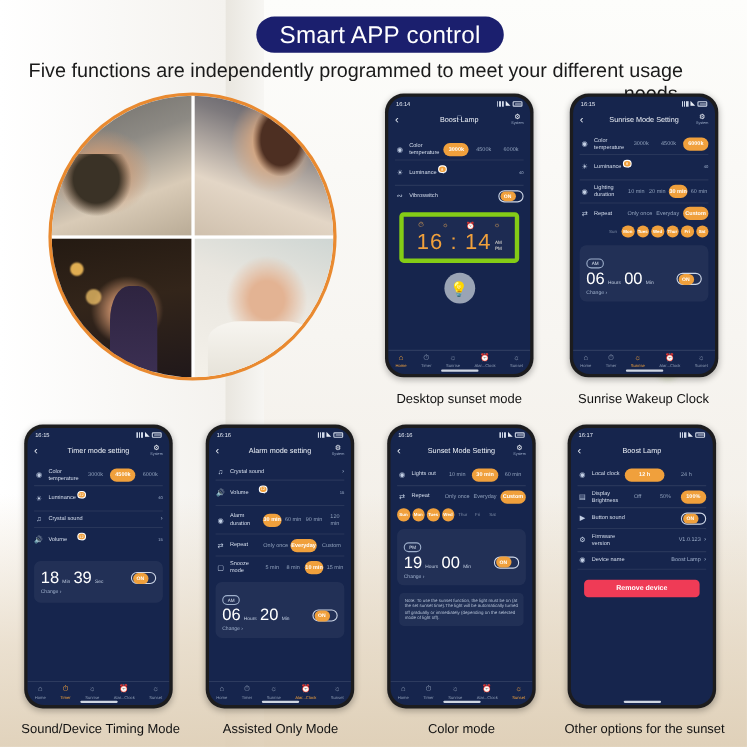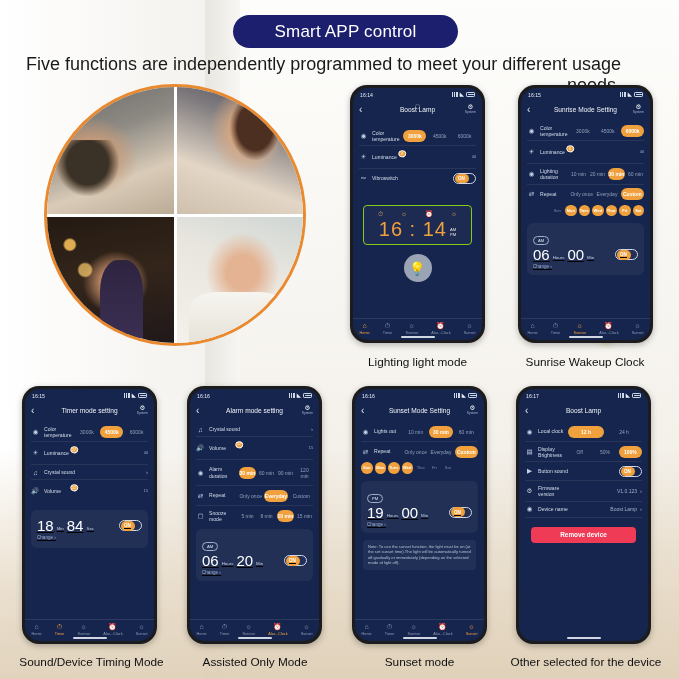--- a/index.html
+++ b/index.html
@@ -30,21 +30,21 @@
      filter: blur(3px);
   }
   .bg-bottom-warm { position:absolute; left:0; bottom:0; width:679px; height:230px;
      background:linear-gradient(180deg, rgba(234,222,203,0) 0%, rgba(228,214,192,.75) 60%, rgba(222,206,181,.9) 100%); }
 
   
   .title-pill {
     position:absolute; left:233px; top:15px; width:225px; height:33px;
     background:#1b1f6e; border-radius:17px;
     display:flex; align-items:center; justify-content:center;
-    color:#fff; font-size:17px; letter-spacing:.2px;
+    color:#fff; font-size:22px; letter-spacing:.2px;
   }
   .subtitle {
     position:absolute; left:0; top:54px; width:621px; text-align:right;
     font-size:18px; color:#1a1a1a;
   }
 
   
   .collage {
     position:absolute; left:44px; top:84px; width:262px; height:262px;
     border-radius:50%; border:3px solid #e98a30; overflow:hidden;
@@ -147,33 +147,33 @@
   .toggle .kn{width:14px;height:9.4px;border-radius:5px;background:#f0a03c;color:#fff;
     font-size:4.6px;font-weight:bold;display:flex;align-items:center;justify-content:center;margin-left:.5px;}
 
   .days{display:flex; gap:2px; justify-content:flex-end; padding:1px 0 3px;}
   .days span{width:11.5px;height:11.5px;border-radius:50%;font-size:4px;color:#7d8ca6;
     display:flex;align-items:center;justify-content:center;}
   .days span.on{background:#f0a03c;color:#fff;font-weight:bold;}
 
   .card{
     background:rgba(255,255,255,.055); border-radius:6px;
-    margin:4px 0 0; padding:5px 6px 6px;text-decoration:underline;
+    margin:4px 0 0; padding:5px 6px 6px;
   }
   .ampm{display:inline-block;border:.7px solid #9fb0cc;border-radius:6px;
     font-size:4.2px;color:#dbe4f1;padding:1px 4px;margin-bottom:2px;}
   .timeline{display:flex; align-items:center; gap:3px;}
   .bignum{font-size:15px; color:#fff; font-weight:300; line-height:15px;}
   .unit{font-size:4.4px;color:#c3cfe2; align-self:flex-end; margin-bottom:2px;}
   .change{font-size:4.6px;color:#9fb0cc;margin-top:2px;}
   .spacer{flex:1;}
 
   
   .clockcard{
-    margin:18px 4px 0; border:1px solid #84cc16; border-radius:4px;
+    margin:6px 4px 0; border:4px solid #84cc16; border-radius:4px;
     padding:4px 5px 5px; background:rgba(255,255,255,.03);
   }
   .clockicons{display:flex;justify-content:space-around;font-size:6.5px;color:#e7a653;margin-bottom:1px;}
   .clockmain{display:flex;align-items:flex-end;justify-content:center;gap:3px;}
   .clockdigits{font-size:20px;color:#f0a03c;line-height:20px;letter-spacing:1px;}
   .ampmcol{font-size:4.2px;color:#e7e3d8;line-height:5px;text-align:left;margin-bottom:2px;}
   .bulbwrap{display:flex;justify-content:center;margin-top:9px;}
   .bulb{width:28px;height:28px;border-radius:50%;background:#9aa4b5;
     display:flex;align-items:center;justify-content:center;font-size:13px;color:#fff;}
 
@@ -478,21 +478,21 @@
           <span class="ends">
               <span>0</span>
               <span>15</span>
             </span>
         </span>
       </div>
       <div class="card" style="margin-top:8px;padding:8px 6px 8px;">
         <div class="timeline">
           <span class="bignum">18</span>
           <span class="unit">Min</span>
-          <span class="bignum">84</span>
+          <span class="bignum">39</span>
           <span class="unit">Sec</span>
           <span class="spacer"></span>
           <span class="toggle">
               <span class="kn">ON</span>
             </span>
         </div>
         <div class="change">Change  ›</div>
       </div>
     </div>
     <div class="tabbar">
@@ -767,18 +767,18 @@
           <span class="value-right">Boost Lamp</span>
           <span class="chev">›</span>
         </span>
       </div>
       <div class="remove-btn">Remove device</div>
     </div>
     <div class="homebar"></div>
   </div>
 </div>
 
-<div class="caption" style="left:350px; top:355px; width:135px;">Lighting light mode</div>
+<div class="caption" style="left:350px; top:355px; width:135px;">Desktop sunset mode</div>
 <div class="caption" style="left:510px; top:355px; width:150px;">Sunrise Wakeup Clock</div>
 <div class="caption" style="left:4px; top:655px; width:175px;">Sound/Device Timing Mode</div>
 <div class="caption" style="left:180px; top:655px; width:150px;">Assisted Only Mode</div>
-<div class="caption" style="left:352px; top:655px; width:135px;">Sunset mode</div>
-<div class="caption" style="left:496px; top:655px; width:180px;">Other selected for the device</div>
+<div class="caption" style="left:352px; top:655px; width:135px;">Color mode</div>
+<div class="caption" style="left:496px; top:655px; width:180px;">Other options for the sunset</div>
 
 </body></html>

